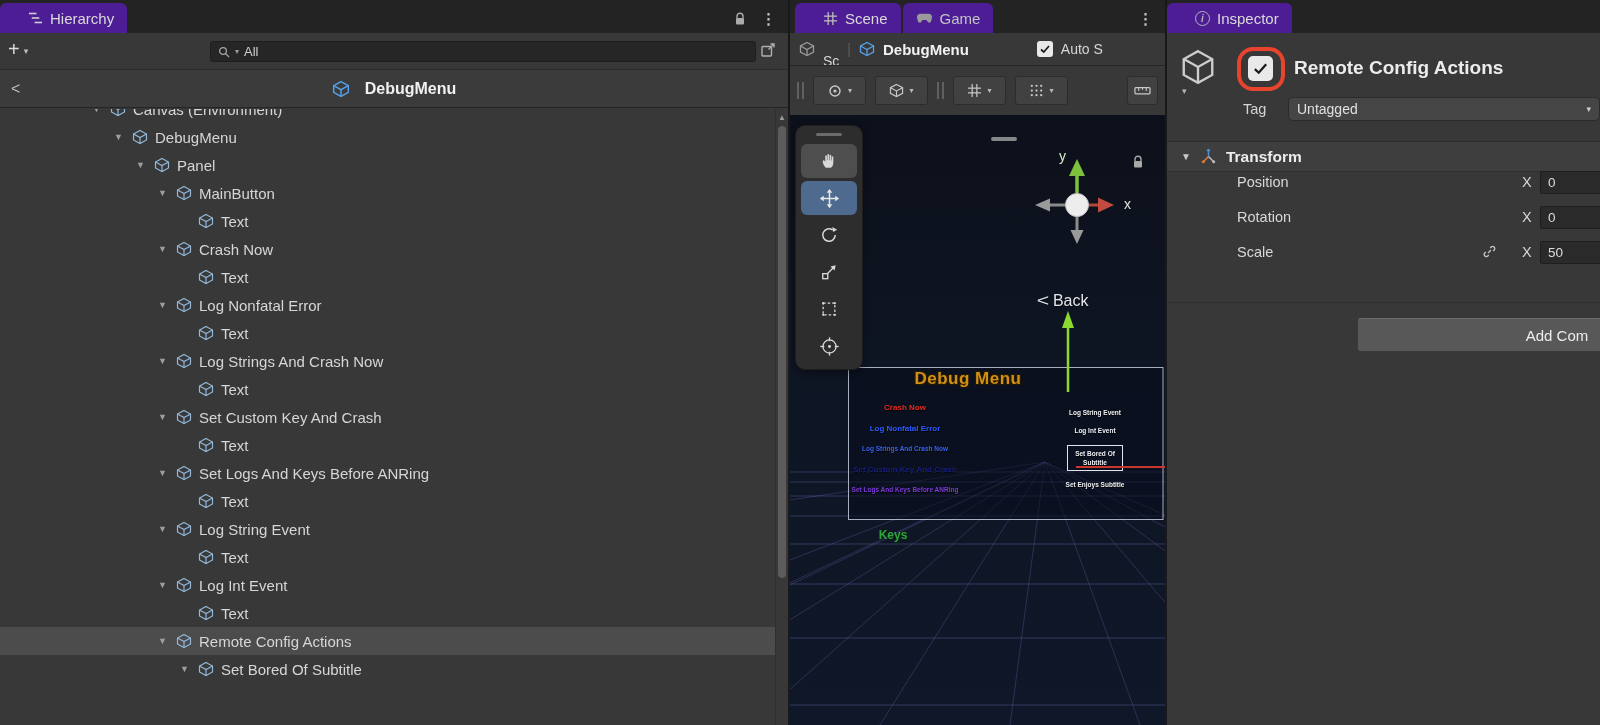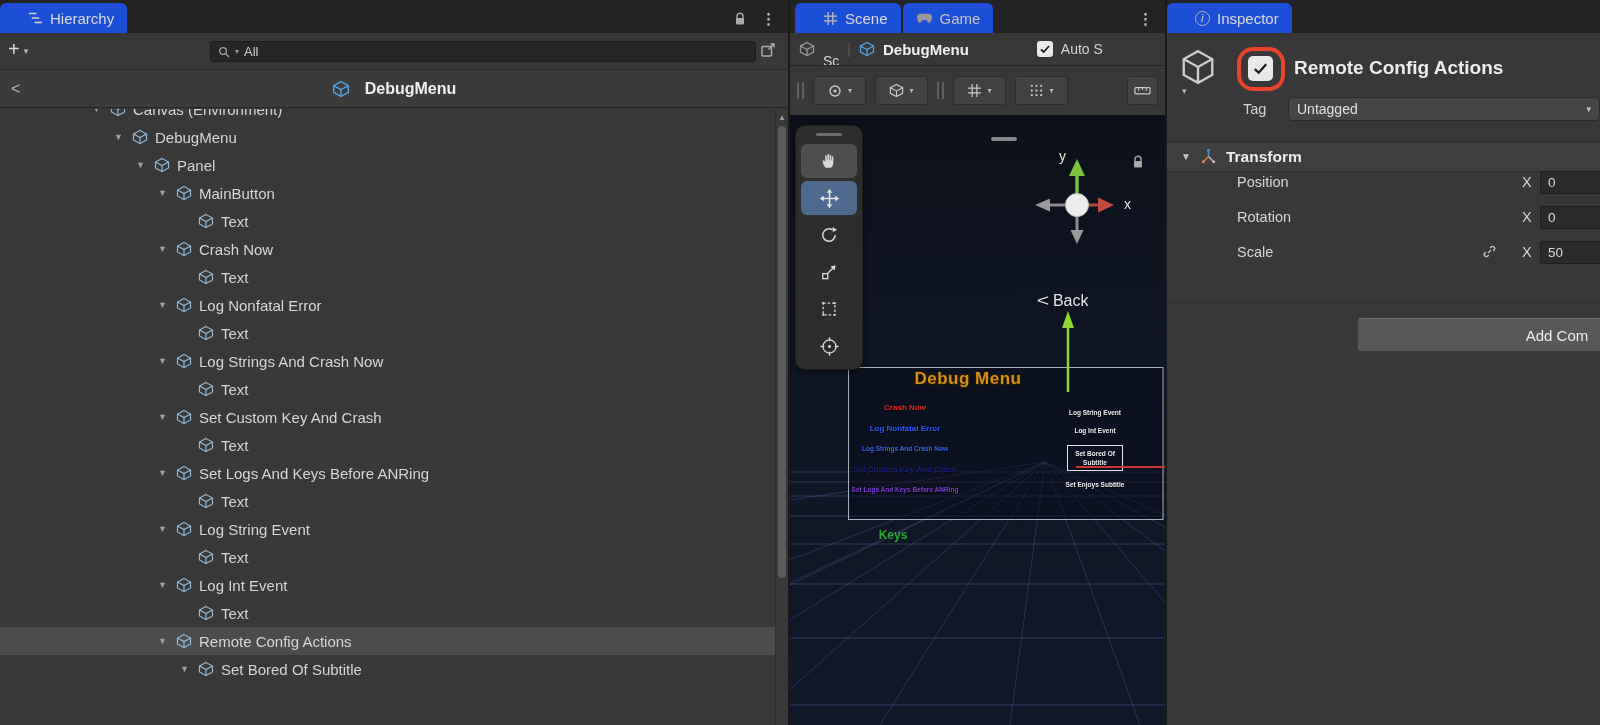--- a/index.html
+++ b/index.html
@@ -7,22 +7,22 @@
 .panel{position:absolute;top:0;height:725px;background:#383838;}
 #hierarchy{left:0;width:788px;}
 #scene{left:790px;width:375px;}
 #inspector{left:1167px;width:433px;overflow:hidden;}
 .vdiv{position:absolute;top:0;height:725px;width:2px;background:#191919;z-index:60;}
 #vdiv1{left:788px;}#vdiv2{left:1165px;}
 
 
 .tabbar{position:absolute;top:0;left:0;right:0;height:33px;background:#232323;display:flex;align-items:flex-end;overflow:hidden;}
 .tab{height:30px;display:flex;align-items:center;gap:7px;padding:0 13px;color:#dadada;font-size:15px;border-radius:6px 6px 0 0;white-space:nowrap;}
-.tab.active{background:#1d4ed8;padding-left:28px;}
-.tab.inactive{background:#1d4ed8;margin-left:2px;color:#c4c4c4;}
+.tab.active{background:#4c1d95;padding-left:28px;}
+.tab.inactive{background:#4c1d95;margin-left:2px;color:#c4c4c4;}
 .strip-icons{margin-left:auto;display:flex;align-items:center;gap:15px;padding:0 12px 7px 0;}
 .kebab{color:#c2c2c2;font-size:15px;font-weight:700;line-height:1;}
 
 
 .search-row{position:absolute;top:33px;left:0;right:0;height:37px;background:#383838;border-bottom:1px solid #2b2b2b;}
 .add-btn{position:absolute;left:8px;top:6px;display:flex;align-items:center;gap:4px;color:#dcdcdc;font-size:20px;line-height:1;}
 .add-btn .caret{font-size:9px;color:#bdbdbd;margin-top:4px;}
 .search-box{position:absolute;left:210px;top:8px;width:546px;height:21px;background:#262626;border:1px solid #1d1d1d;border-radius:3px;display:flex;align-items:center;gap:5px;padding:0 7px;color:#cfcfcf;font-size:13px;}
 .search-box .caret{font-size:8px;color:#9a9a9a;}
 .popout{position:absolute;right:12px;top:9px;display:flex;}

